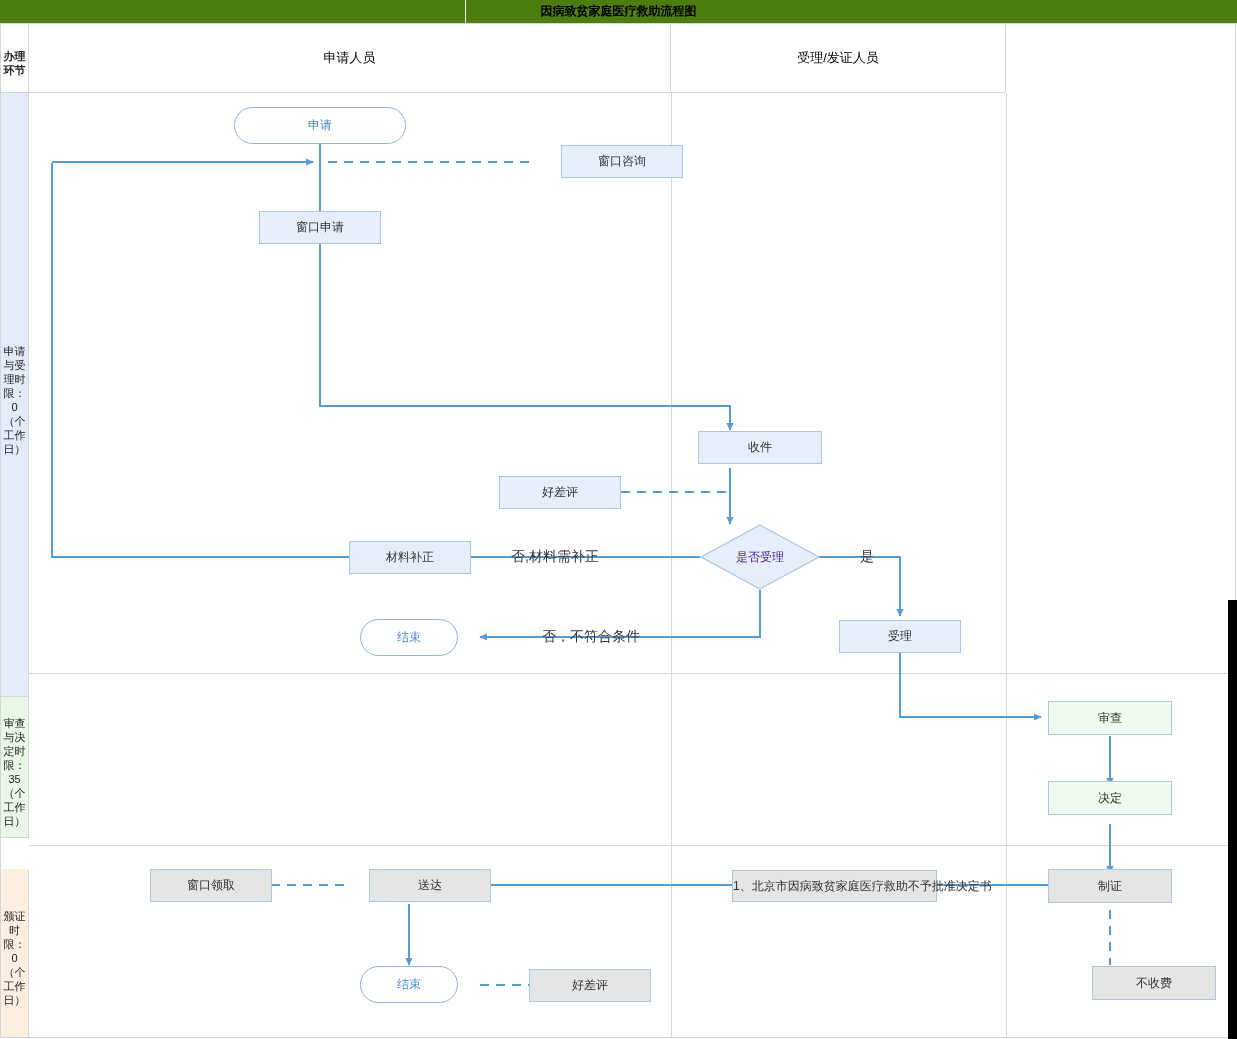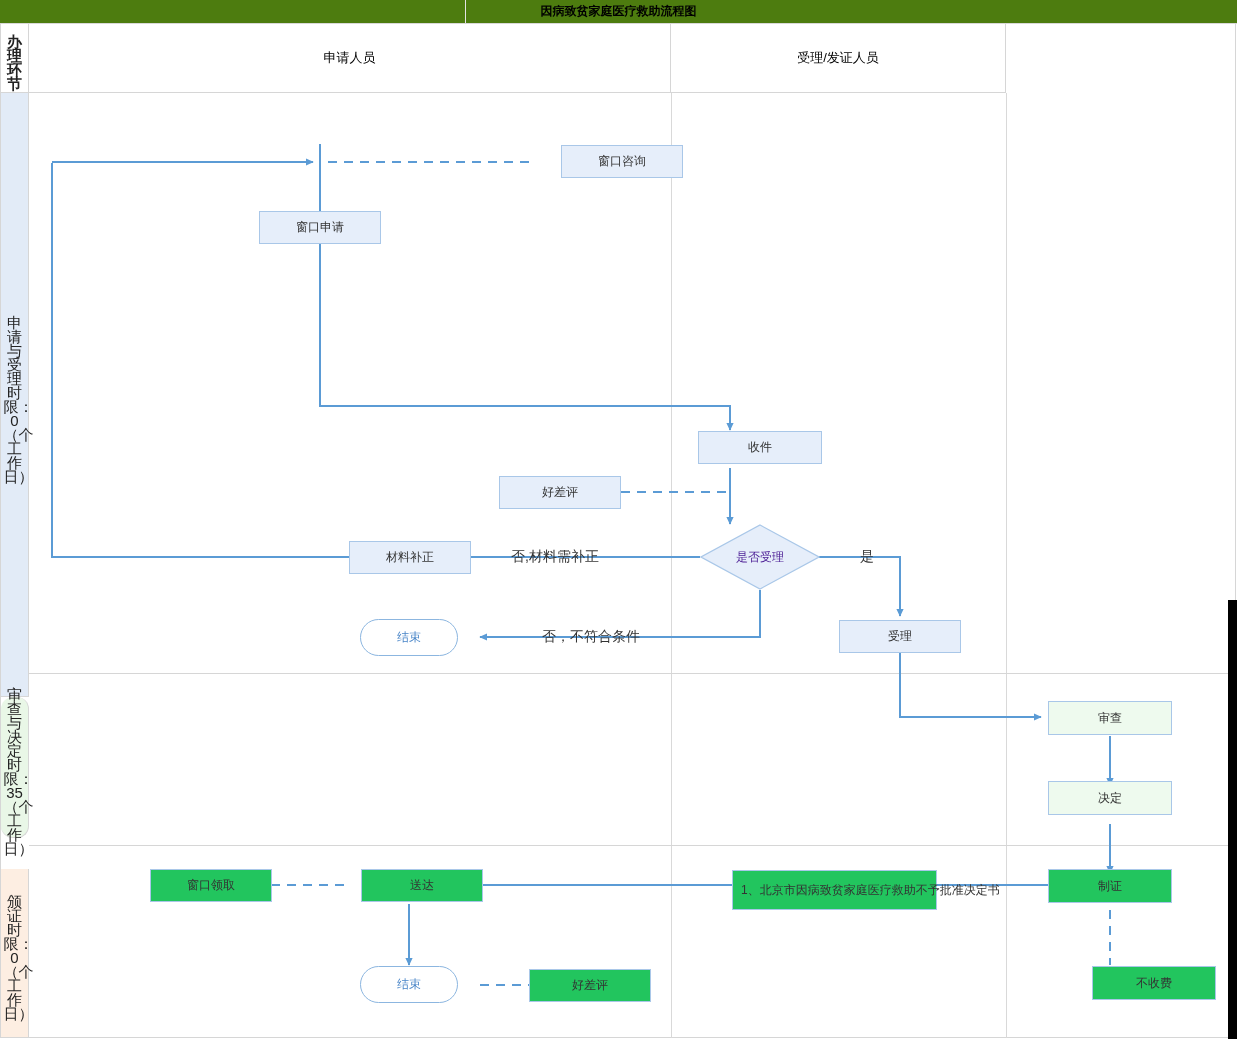--- a/index.html
+++ b/index.html
@@ -15,25 +15,25 @@
 
   
   .frame{position:absolute;left:0;top:23px;width:1236px;height:1015px;
          border:1px solid #d6d6d6;border-top:none;box-sizing:border-box;}
 
   
   .lane-col{position:absolute;left:1px;top:24px;width:28px;height:1014px;}
   .lane{position:absolute;left:0;width:28px;box-sizing:border-box;
         border-bottom:1px solid #d6d6d6;border-right:1px solid #d6d6d6;
         display:flex;align-items:center;justify-content:center;}
-  .lane span{display:block;width:22px;font-size:15px;line-height:14px;color:#222;
+  .lane span{display:block;width:22px;font-size:11px;line-height:14px;color:#222;
              text-align:center;word-break:break-all;margin-top:10px;}
   .lane-head{top:0;height:69px;background:#fff;font-weight:bold;}
   .lane-1{top:69px;height:604px;background:#e2ebf7;}
-  .lane-2{top:673px;height:141px;background:#e9f7e7;border-radius:12px;}
+  .lane-2{top:673px;height:141px;background:#e9f7e7;}
   .lane-3{top:845px;height:169px;background:#fdeee2;}
 
   
   .hdr{position:absolute;top:24px;height:69px;box-sizing:border-box;
        border-bottom:1px solid #d6d6d6;border-right:1px solid #d6d6d6;
        display:flex;align-items:center;justify-content:center;
        font-size:13px;color:#000;background:#fff;}
   .hdr-1{left:29px;width:642px;}
   .hdr-2{left:671px;width:335px;}
   .hdr-3{left:1006px;width:229px;border-right:none;}
@@ -49,21 +49,21 @@
   .hsep{position:absolute;left:0;width:1206px;height:1px;background:#d6d6d6;}
   .hsep.h1{top:580px;}
   .hsep.h2{top:752px;}
 
   
   .node{position:absolute;box-sizing:border-box;display:flex;align-items:center;
         justify-content:center;font-size:12px;line-height:1.2;white-space:nowrap;}
   .box{border:1px solid #a9c7e8;}
   .box.blue{background:#e6eefa;color:#333;}
   .box.green{background:#eefaee;color:#333;}
-  .box.tan{background:#22c55e;color:#333;}
+  .box.tan{background:#e5e5e5;color:#333;}
   .term{border:1px solid #8cb6e0;border-radius:22px;background:#fff;color:#4a86c8;}
   .diamond-wrap{position:absolute;}
   .diamond-wrap svg{display:block;}
   .diamond-label{position:absolute;left:0;top:0;width:100%;height:100%;
                  display:flex;align-items:center;justify-content:center;
                  font-size:12px;color:#4c1d95;}
 
   
   .conn{position:absolute;left:0;top:0;width:1206px;height:945px;pointer-events:none;}
   .edge-label{position:absolute;font-size:14px;color:#333;background:transparent;
@@ -152,20 +152,23 @@
         <path d="M1081,817 L1081,872" stroke-dasharray="9,7"></path>
 
         <path d="M242,792 L322,792" stroke-dasharray="9,7"></path>
 
         <path d="M380,811 L380,872" marker-end="url(#ah)"></path>
 
         <path d="M451,892 L500,892" stroke-dasharray="9,7"></path>
       </g>
     </svg>
 
+    <div class="node term" style="left:205px;top:14px;width:172px;height:37px;">
+      <span>申请</span>
+    </div>
 
     <div class="node box blue" style="left:500px;top:52px;width:122px;height:33px;margin-left:32px;">
       <span>窗口咨询</span>
     </div>
 
     <div class="node box blue" style="left:230px;top:118px;width:122px;height:33px;">
       <span>窗口申请</span>
     </div>
 
     <div class="node box blue" style="left:669px;top:338px;width:124px;height:33px;">
@@ -200,25 +203,25 @@
     </div>
 
     <div class="node box green" style="left:1019px;top:688px;width:124px;height:34px;">
       <span>决定</span>
     </div>
 
     <div class="node box tan" style="left:121px;top:776px;width:122px;height:33px;">
       <span>窗口领取</span>
     </div>
 
-    <div class="node box tan" style="left:332px;top:776px;width:122px;height:33px;">
+    <div class="node box tan" style="left:340px;top:776px;width:122px;height:33px;">
       <span>送达</span>
     </div>
 
-    <div class="node box tan" style="left:703px;top:777px;width:205px;height:40px;justify-content:flex-start;padding-left:8px;overflow:visible;">
+    <div class="node box tan" style="left:703px;top:777px;width:205px;height:32px;justify-content:flex-start;overflow:visible;">
       <span style="font-size:12px;">1、北京市因病致贫家庭医疗救助不予批准决定书</span>
     </div>
 
     <div class="node box tan" style="left:1019px;top:776px;width:124px;height:34px;">
       <span>制证</span>
     </div>
 
     <div class="node term" style="left:331px;top:873px;width:98px;height:37px;">
       <span>结束</span>
     </div>

